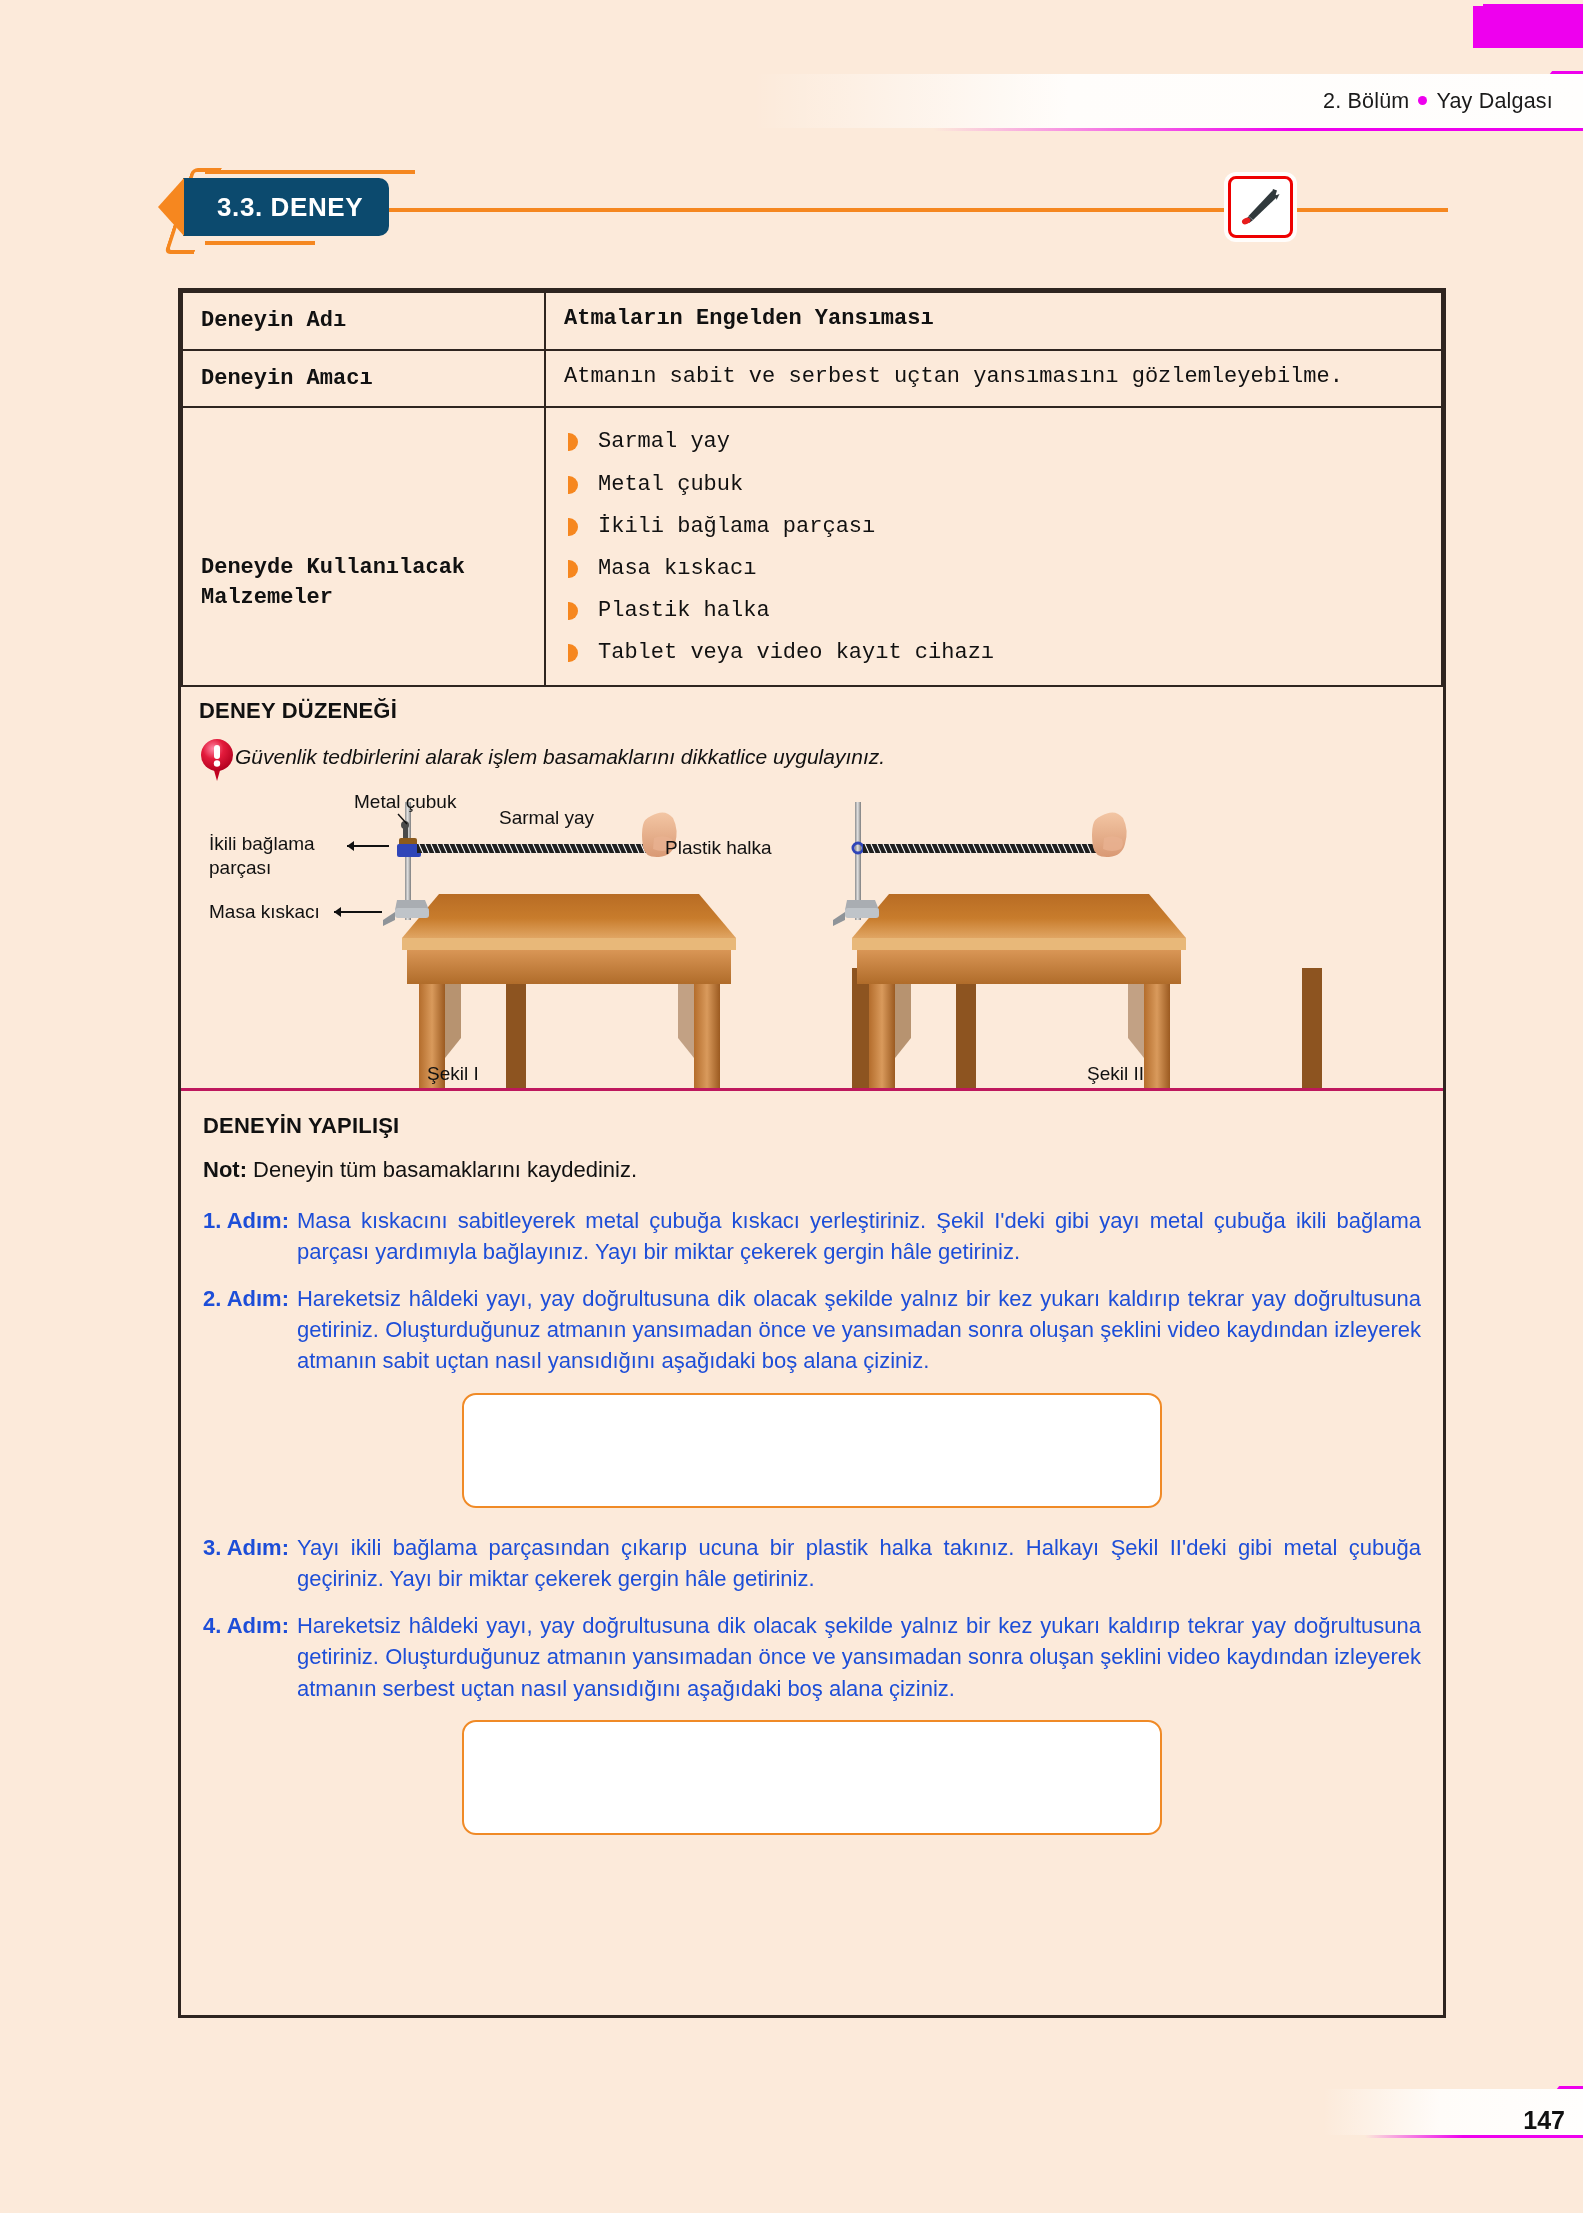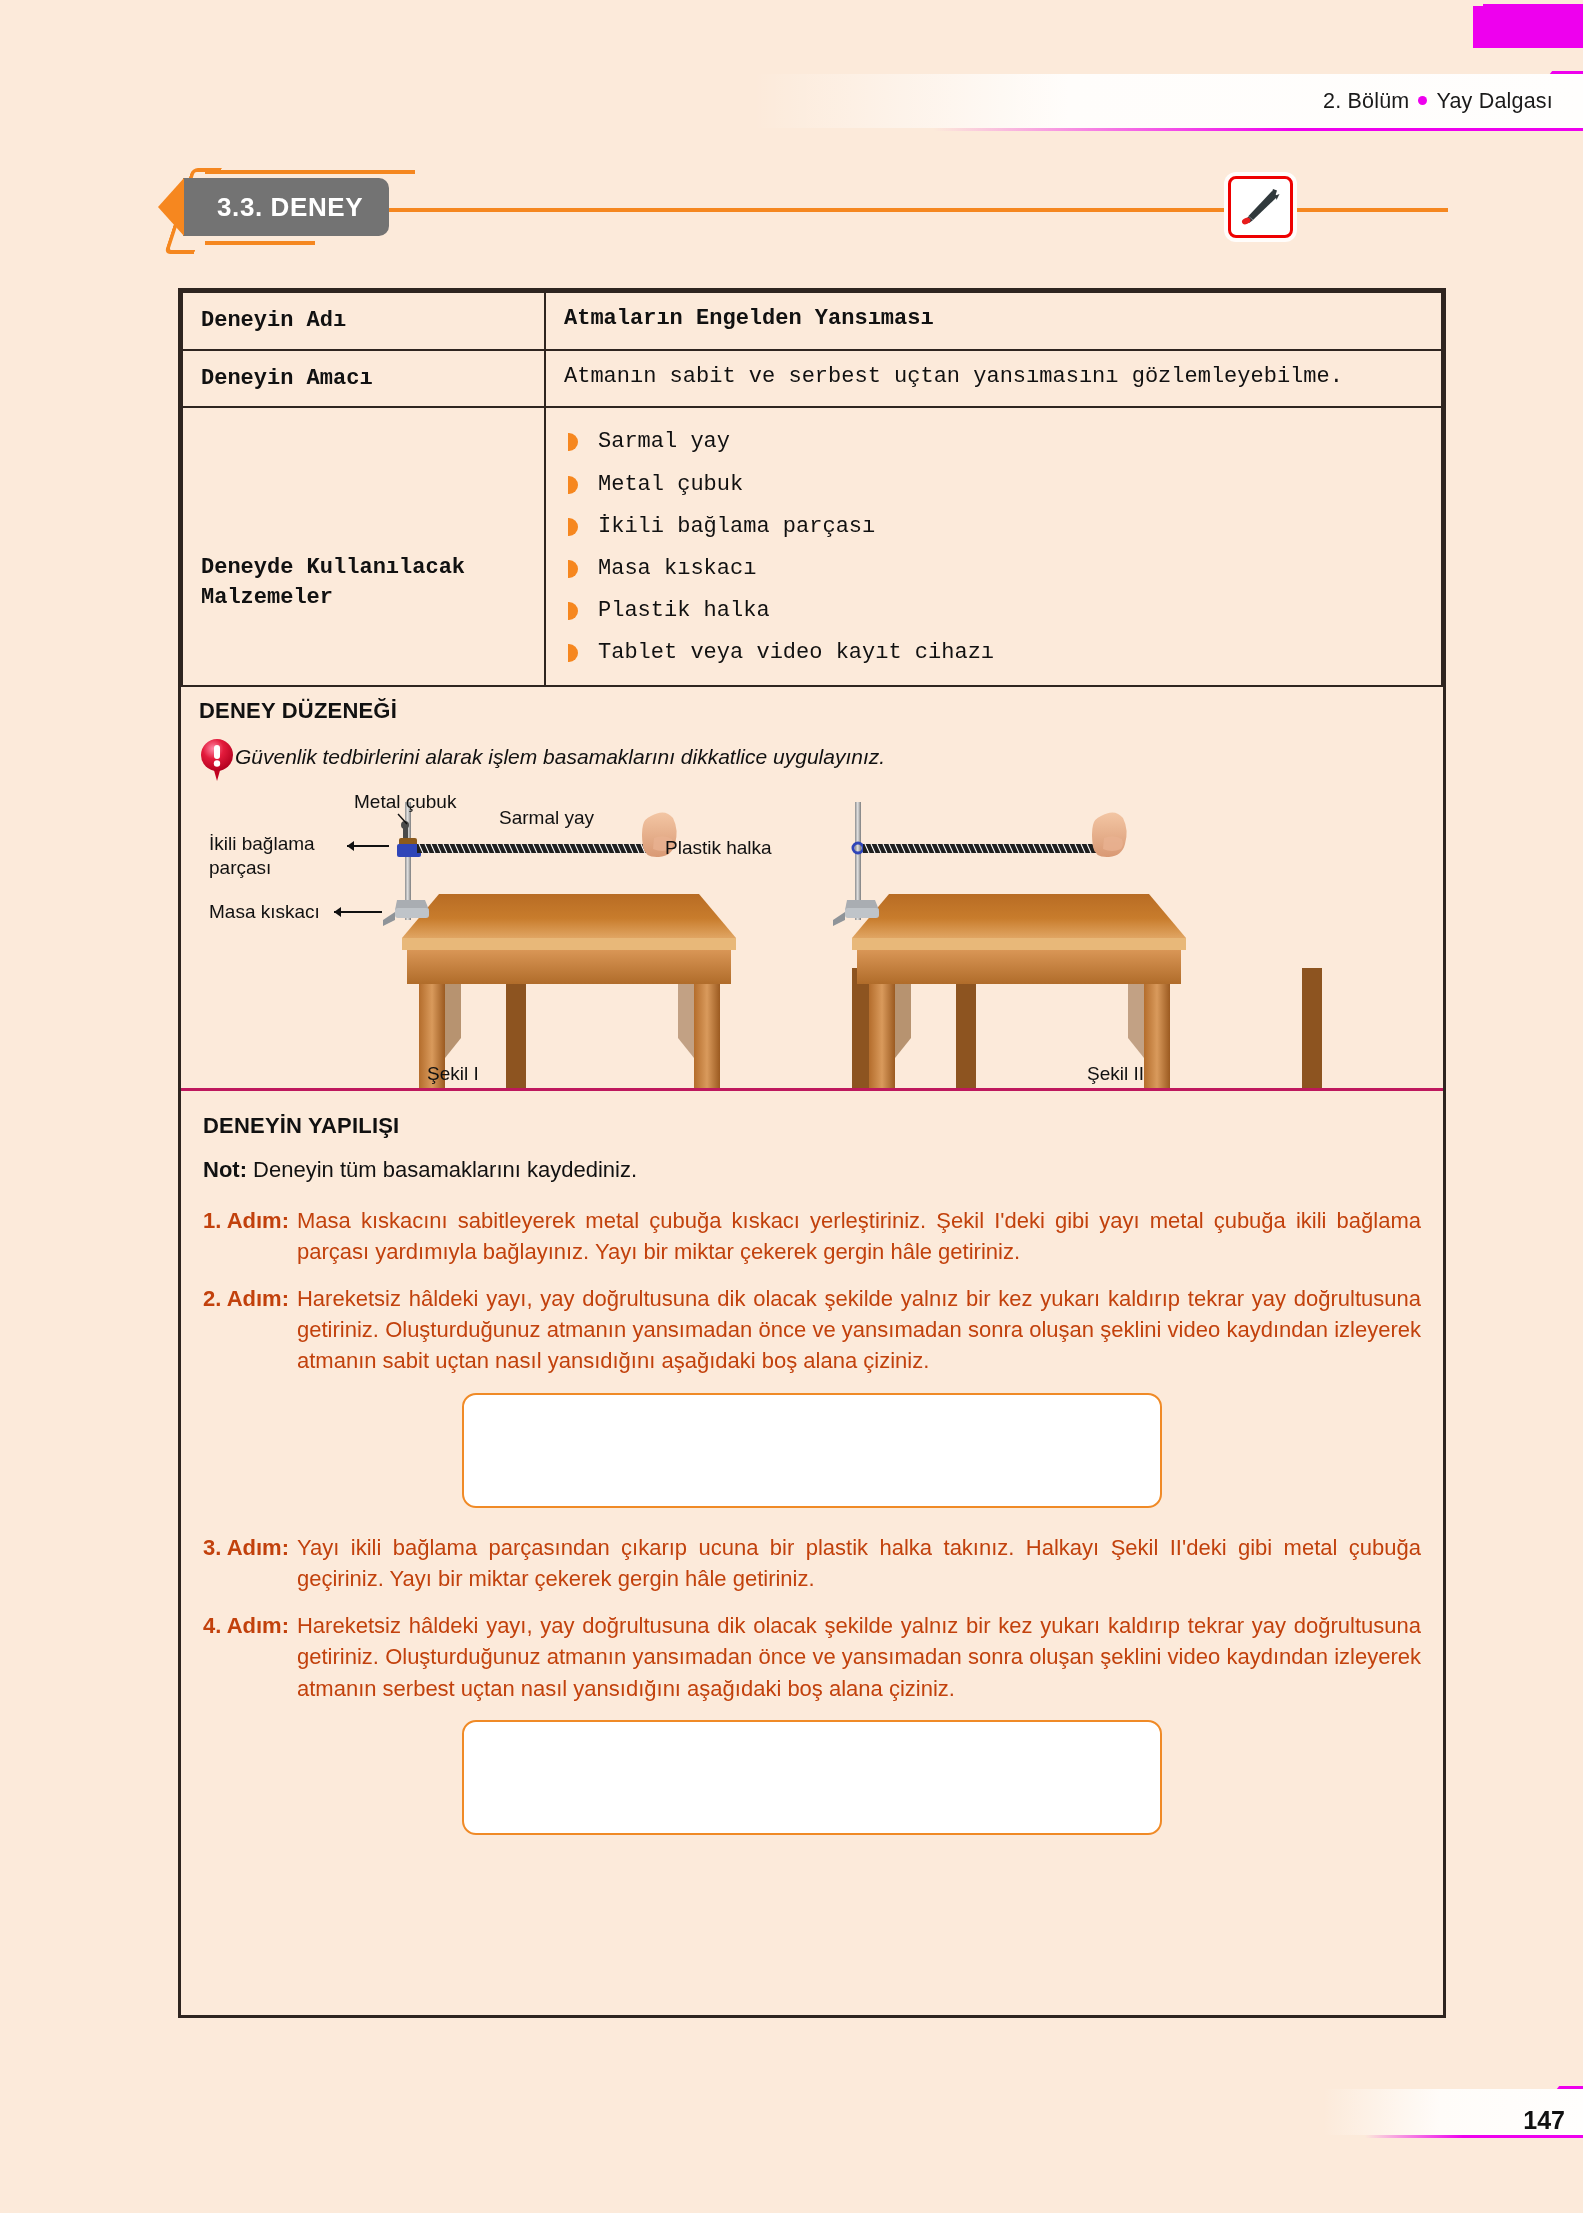--- a/index.html
+++ b/index.html
@@ -112,21 +112,21 @@
     top: 208px;
     height: 4px;
     background: #f5871f;
   }
   .badge {
     position: absolute;
     left: 183px;
     top: 178px;
     height: 58px;
     padding: 0 26px 0 34px;
-    background: #737373;
+    background: #0c4a6e;
     border-radius: 0 10px 10px 0;
     display: flex;
     align-items: center;
     z-index: 4;
   }
   .badge-text {
     color: #ffffff;
     font-size: 26px;
     font-weight: bold;
     letter-spacing: 0.6px;
@@ -291,21 +291,21 @@
   }
   .note-line {
     font-size: 22px;
     color: #111;
     margin: 18px 0 22px 0;
   }
   .note-line b { font-weight: bold; }
   .step {
     display: flex;
     font-size: 22px;
-    color: #c2410c;
+    color: #1d4ed8;
     line-height: 1.42;
     margin-bottom: 16px;
     text-align: justify;
   }
   .step-no {
     font-weight: bold;
     white-space: nowrap;
     flex: 0 0 auto;
     padding-right: 8px;
   }

